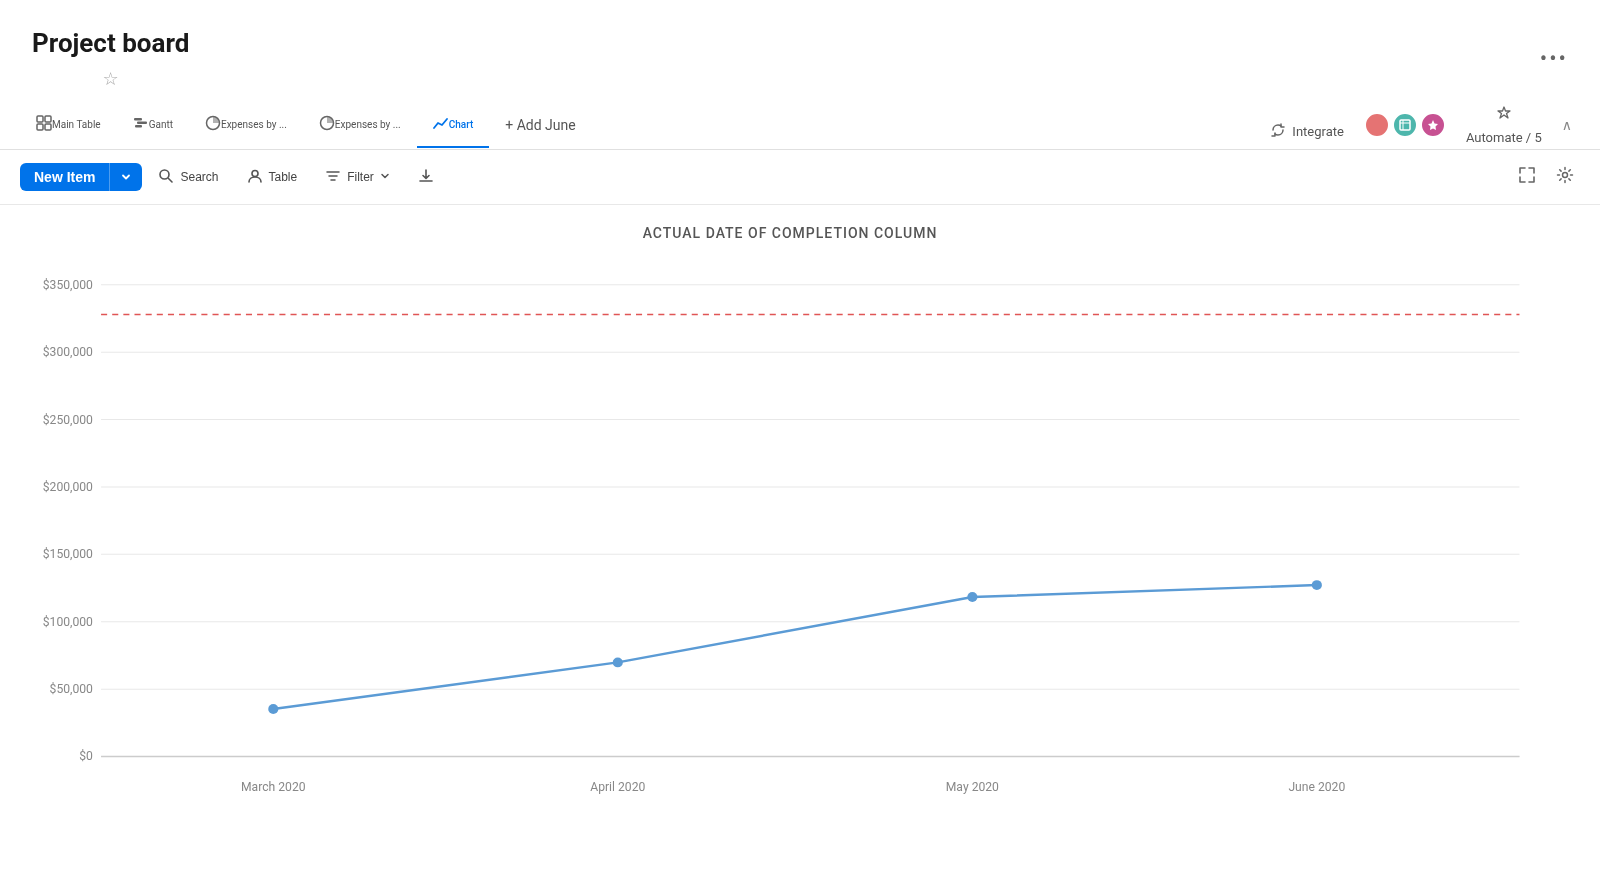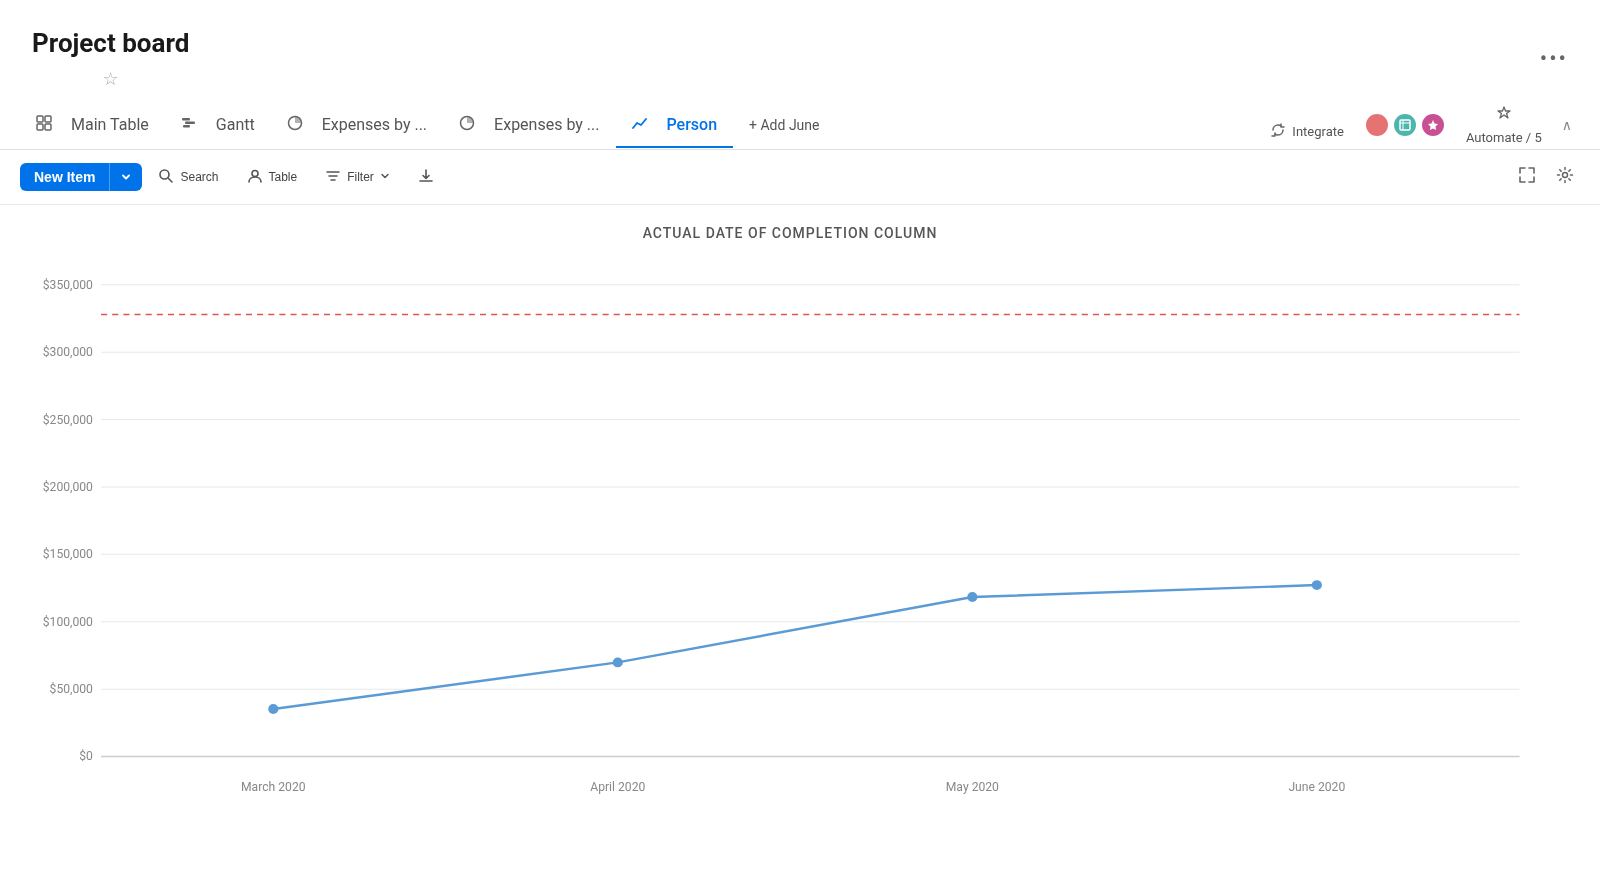--- a/index.html
+++ b/index.html
@@ -45,23 +45,23 @@
       padding: 0 20px;
       justify-content: space-between;
     }
     .tabs-left {
       display: flex;
       align-items: center;
     }
     .tab-item {
       display: flex;
       align-items: center;
-      gap: 19px;
+      gap: 0;
       padding: 12px 16px;
-      font-size: 16px;
+      font-size: 10px;
       color: #555;
       cursor: pointer;
       border-bottom: 2px solid transparent;
       white-space: nowrap;
     }
     .tab-item.active {
       color: #0073ea;
       border-bottom: 2px solid #0073ea;
       font-weight: 500;
     }
@@ -265,21 +265,21 @@
       </span>
       <span>Expenses by ...</span>
     </div>
 
     <div class="tab-item active">
       <span class="tab-icon">
         <svg width="16" height="16" viewBox="0 0 16 16" fill="none">
           <polyline points="1,13 5,8 9,10 14,4" stroke="#0073ea" stroke-width="1.8" fill="none" stroke-linecap="round" stroke-linejoin="round"></polyline>
         </svg>
       </span>
-      <span>Person</span>
+      <span>Chart</span>
     </div>
 
     <div class="add-view">
       <span>+ Add June</span>
     </div>
   </div>
 
   <div class="tabs-right">
     <div class="integrate-btn">
       <span>

